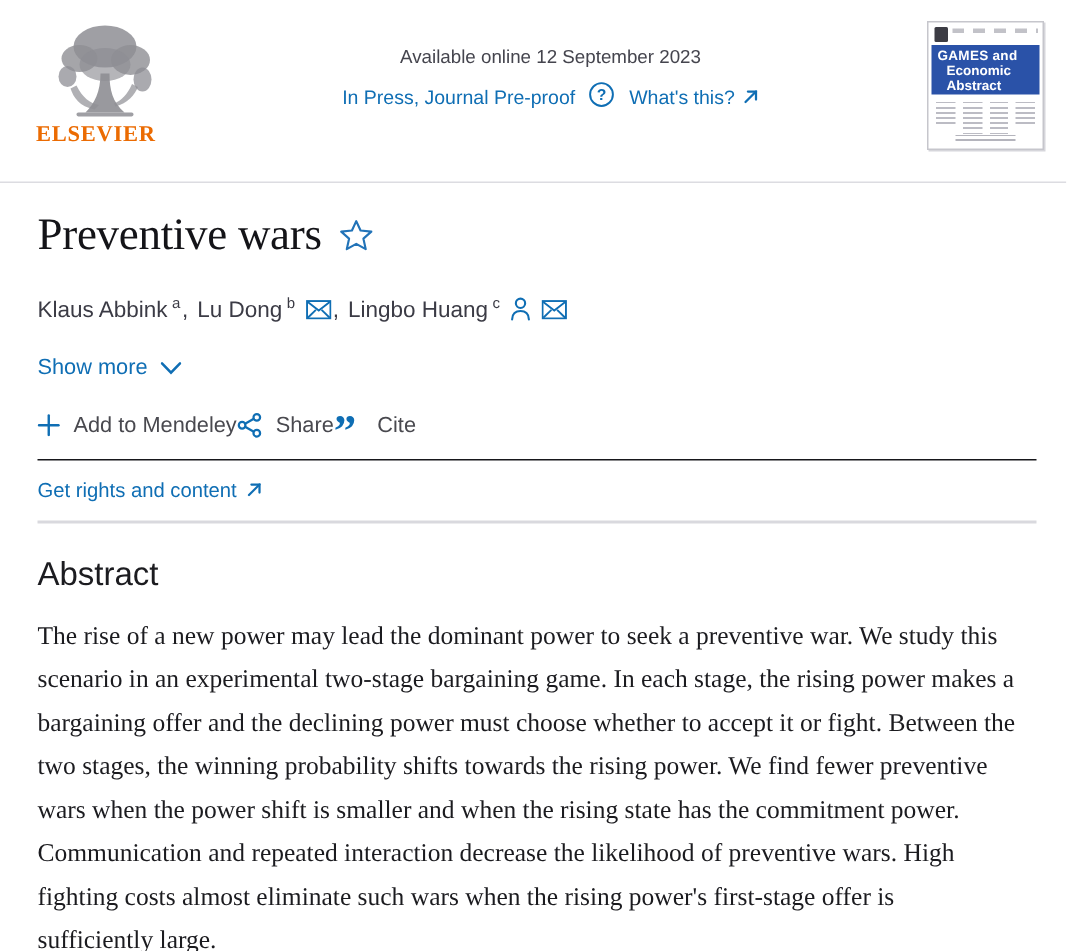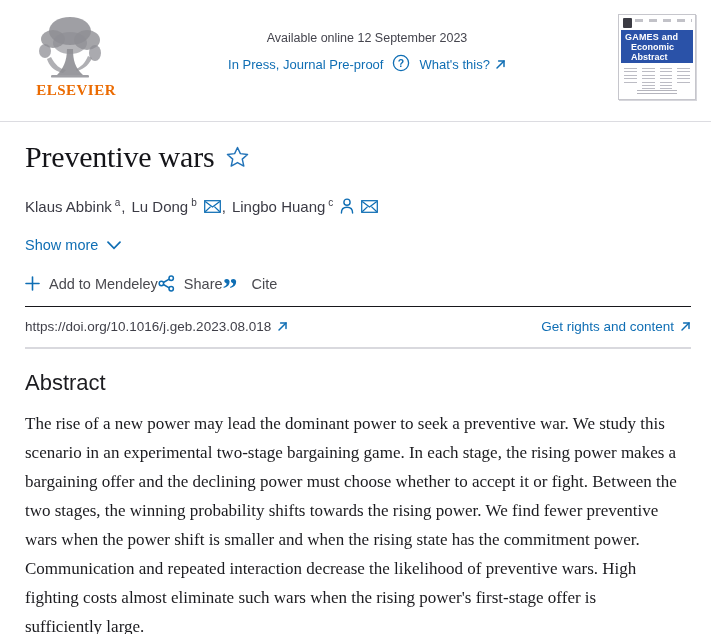--- a/index.html
+++ b/index.html
@@ -3,21 +3,21 @@
 <meta charset="utf-8">
 <style>
   * { margin:0; padding:0; box-sizing:border-box; }
   html,body { background:#fff; }
   .page {
     width:711px; height:634px; overflow:hidden; background:#fff; position:relative;
     font-family:"Liberation Sans", sans-serif; color:#2d2d36;
   }
   
   .header { display:flex; align-items:flex-start; height:122px; padding:13px 15px 0 24px; border-bottom:1px solid #dcdce1; }
-  .logo-block { width:92px; text-align:right; flex:0 0 auto; }
+  .logo-block { width:92px; text-align:left; flex:0 0 auto; }
   .logo-tree { display:block; margin:0 auto; }
   .elsevier-word { font-family:"Liberation Serif", serif; font-size:15px; letter-spacing:.5px; color:#eb6b02; font-weight:700; margin-top:1px; }
   .header-center { flex:1 1 auto; text-align:center; padding-top:7px; }
   .journal-title { font-size:19.5px; color:#2c2c36; letter-spacing:.1px; }
   .avail { font-size:12.5px; color:#45454e; margin-top:11px; }
   .press-row { margin-top:9px; font-size:13px; color:#0f6eb4; display:flex; justify-content:center; align-items:center; gap:9px; }
   .link { color:#0f6eb4; cursor:pointer; text-decoration:none; }
   .inline-ic { display:inline-block; vertical-align:-2px; }
   
   .cover { flex:0 0 auto; width:78px; height:86px; background:#fff; border:1px solid #c6c6cc; box-shadow:1px 1px 0 #d6d6db; position:relative; margin-top:1px; cursor:pointer;padding-left:45px; }
@@ -188,27 +188,20 @@
       </a>
       <a class="action">
         <span class="cite-glyph">”</span>
         <span>Cite</span>
       </a>
     </div>
 
     <hr class="hr-dark">
 
     <div class="doi-row">
-      <a class="doi-link">
-        <span>https://doi.org/10.1016/j.geb.2023.08.018</span>
-        <svg width="11" height="11" viewBox="0 0 11 11" fill="none" stroke="#0f6eb4" stroke-width="1.5" stroke-linecap="round">
-          <path d="M2 9 L9 2"></path>
-            <path d="M3.6 2 H9 V7.4"></path>
-        </svg>
-      </a>
       <a class="link rights-link">
         <span>Get rights and content</span>
         <svg width="11" height="11" viewBox="0 0 11 11" fill="none" stroke="#0f6eb4" stroke-width="1.5" stroke-linecap="round">
           <path d="M2 9 L9 2"></path>
             <path d="M3.6 2 H9 V7.4"></path>
         </svg>
       </a>
     </div>
 
     <hr class="hr-light2">

